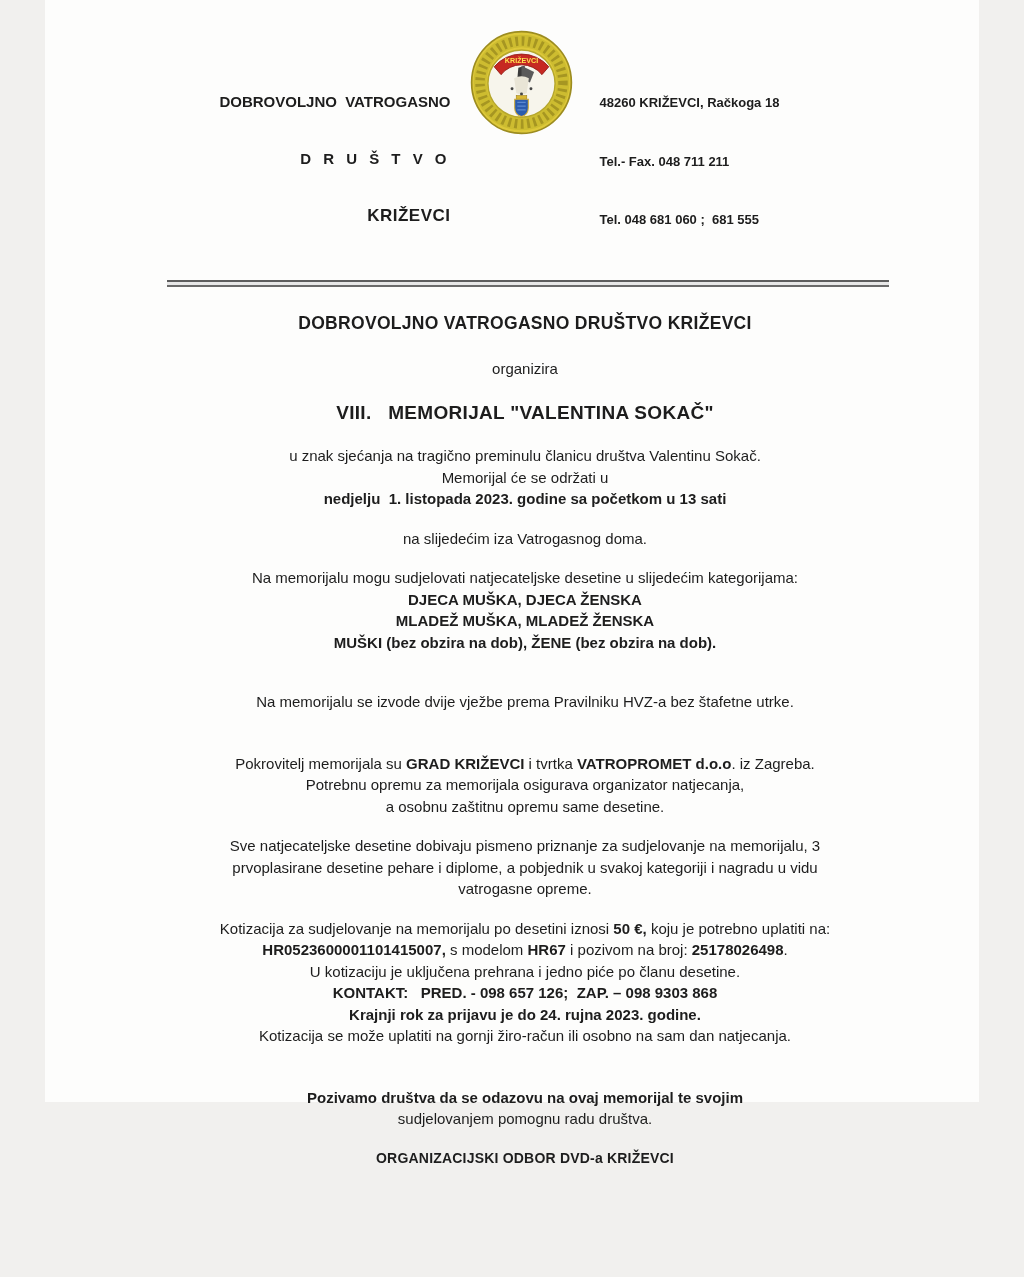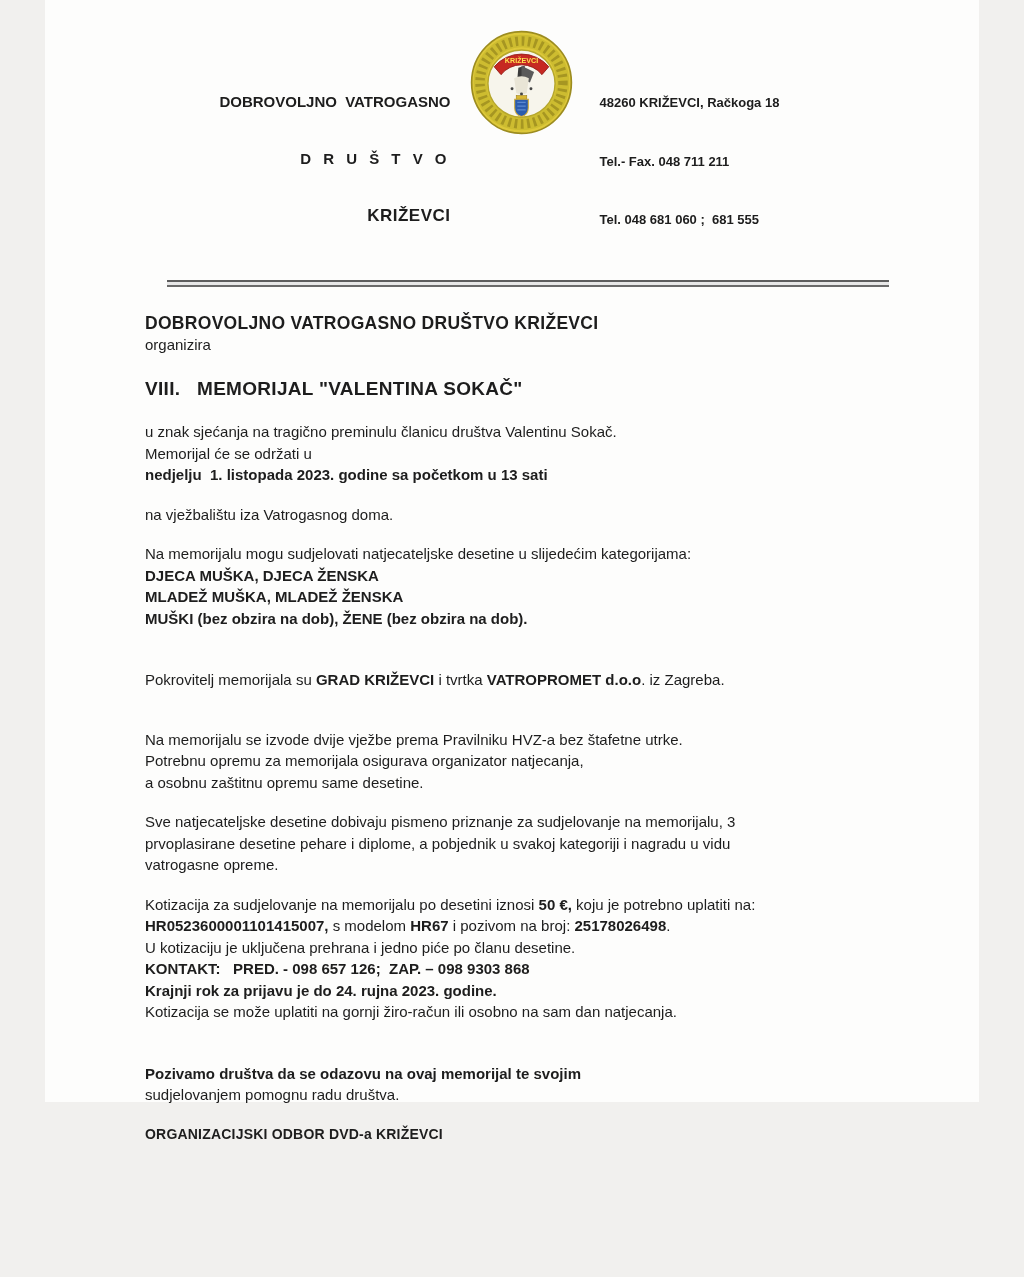--- a/index.html
+++ b/index.html
@@ -59,28 +59,28 @@
     width:722px;
     height:3px;
     border-top:2px solid #5d5d5d;
     border-bottom:2px solid #6a6a6a;
     background:#e7e7e7;
   }
   
   .line{
     font-size:15px;
     line-height:21.5px;
-    text-align:left;
+    text-align:center;
     white-space:pre-wrap;
   }
   .bold{font-weight:bold;}
   b{font-weight:bold;}
   .doc-title{font-size:17.5px;font-weight:bold;letter-spacing:.3px;margin-top:26px;}
   .event-title{font-size:19px;font-weight:bold;letter-spacing:.3px;margin-top:22px;}
-  .mt24{}
+  .mt24{margin-top:24px;}
   .mt22{margin-top:22px;}
   .mt20{}
   .mt18{margin-top:18px;}
   .mt40{margin-top:40px;}
   .mt38{margin-top:38px;}
   .mt60{margin-top:40px;font-weight:bold;}
   .committee{font-size:14px;font-weight:bold;margin-top:18px;letter-spacing:.2px;}
 </style>
 </head>
 <body>
@@ -121,30 +121,30 @@
     </div>
 
     <div class="rule-double"></div>
 
     <div class="line doc-title">DOBROVOLJNO VATROGASNO DRUŠTVO KRIŽEVCI</div>
     <div class="line mt24">organizira</div>
     <div class="line event-title">VIII.   MEMORIJAL "VALENTINA SOKAČ"</div>
     <div class="line mt22">u znak sjećanja na tragično preminulu članicu društva Valentinu Sokač.</div>
     <div class="line mt20">Memorijal će se održati u</div>
     <div class="line bold mt20">nedjelju  1. listopada 2023. godine sa početkom u 13 sati</div>
-    <div class="line mt18">na vježbalištu iza Vatrogasnog doma.</div>
+    <div class="line mt18">na slijedećim iza Vatrogasnog doma.</div>
 
     <div class="line mt18">Na memorijalu mogu sudjelovati natjecateljske desetine u slijedećim kategorijama:</div>
     <div class="line bold">DJECA MUŠKA, DJECA ŽENSKA</div>
     <div class="line bold">MLADEŽ MUŠKA, MLADEŽ ŽENSKA</div>
     <div class="line bold">MUŠKI (bez obzira na dob), ŽENE (bez obzira na dob).</div>
 
+    <div class="line mt38">Na memorijalu se izvode dvije vježbe prema Pravilniku HVZ-a bez štafetne utrke.</div>
+
     <div class="line mt40"><span>Pokrovitelj memorijala su </span><b>GRAD KRIŽEVCI</b><span> i tvrtka </span><b>VATROPROMET d.o.o</b><span>. iz Zagreba.</span></div>
-
-    <div class="line mt38">Na memorijalu se izvode dvije vježbe prema Pravilniku HVZ-a bez štafetne utrke.</div>
     <div class="line">Potrebnu opremu za memorijala osigurava organizator natjecanja,</div>
     <div class="line">a osobnu zaštitnu opremu same desetine.</div>
 
     <div class="line mt18">Sve natjecateljske desetine dobivaju pismeno priznanje za sudjelovanje na memorijalu, 3</div>
     <div class="line">prvoplasirane desetine pehare i diplome, a pobjednik u svakoj kategoriji i nagradu u vidu</div>
     <div class="line">vatrogasne opreme.</div>
 
     <div class="line mt18"><span>Kotizacija za sudjelovanje na memorijalu po desetini iznosi </span><b>50 €,</b><span> koju je potrebno uplatiti na:</span></div>
     <div class="line"><b>HR0523600001101415007,</b><span> s modelom </span><b>HR67</b><span> i pozivom na broj: </span><b>25178026498</b><span>.</span></div>
     <div class="line">U kotizaciju je uključena prehrana i jedno piće po članu desetine.</div>

